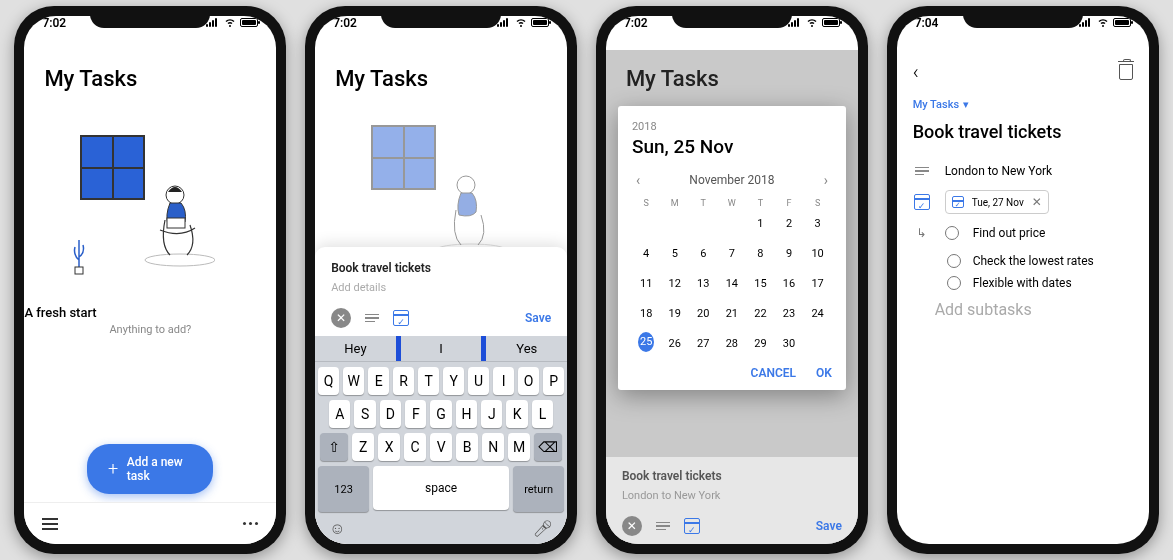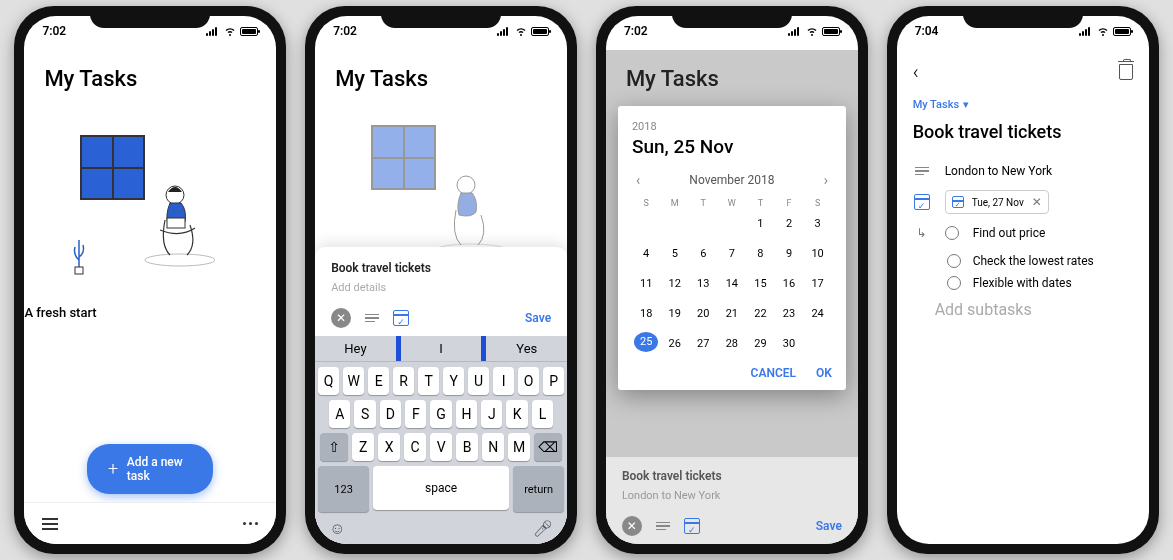--- a/index.html
+++ b/index.html
@@ -1,20 +1,20 @@
 <!DOCTYPE html>
 <html><head>
 <meta charset="utf-8">
 <style>
   *{box-sizing:border-box;margin:0;padding:0;font-family:-apple-system,BlinkMacSystemFont,"Segoe UI",Roboto,sans-serif}
   body{background:#e0e0e0;width:1173px;height:560px;display:flex;justify-content:space-around;align-items:center;padding:0 5px}
   .phone{width:272px;height:548px;background:#111;border-radius:40px;padding:10px;position:relative;box-shadow:0 4px 15px rgba(0,0,0,.35)}
   .screen{width:100%;height:100%;background:#fff;border-radius:32px;overflow:hidden;position:relative;display:flex;flex-direction:column}
   .notch{position:absolute;top:0;left:50%;transform:translateX(-50%);width:120px;height:22px;background:#111;border-radius:0 0 14px 14px;z-index:20}
-  .statusbar{height:34px;display:flex;justify-content:space-between;align-items:center;padding:0 18px 4px;font-size:12px;font-weight:600}
+  .statusbar{height:34px;display:flex;justify-content:space-between;align-items:flex-start;padding:0 18px 4px;font-size:12px;font-weight:600}
   .sbicons{display:flex;gap:4px;align-items:center}
   .sig{width:14px;height:10px;display:flex;align-items:flex-end;gap:1px}.sig i{width:2px;background:#000;border-radius:1px}.sig i:nth-child(1){height:3px}.sig i:nth-child(2){height:5px}.sig i:nth-child(3){height:7px}.sig i:nth-child(4){height:9px}
   .wifi{width:12px;height:12px}.batt{width:18px;height:9px;border:1px solid #000;border-radius:2px;position:relative}.batt::after{content:"";position:absolute;right:-3px;top:2px;width:2px;height:3px;background:#000;border-radius:1px}.batt::before{content:"";position:absolute;left:1px;top:1px;width:14px;height:5px;background:#000;border-radius:1px}
   .content{flex:1;position:relative;overflow:hidden}
 
   
   .title{font-size:22px;font-weight:500;padding:16px 20px 4px}
   .illus{margin:40px auto 0;width:160px;height:160px;position:relative}
   .window{position:absolute;left:10px;top:0;width:65px;height:65px;border:1.5px solid #333;display:grid;grid-template-columns:1fr 1fr;grid-template-rows:1fr 1fr}
   .window div{border:1.5px solid #333;background:#2a62d6;position:relative;overflow:hidden}
@@ -59,21 +59,21 @@
   .s3 .behind{position:absolute;inset:0;background:#fff;opacity:.55}
   .s3 .title{position:relative;color:#222}
   .picker{position:absolute;top:56px;left:12px;right:12px;background:#fff;border-radius:3px;box-shadow:0 6px 25px rgba(0,0,0,.35);padding:14px 14px 10px}
   .pyear{font-size:11px;color:#888}
   .pdate{font-size:19px;font-weight:500;margin:2px 0 14px}
   .pmrow{display:flex;justify-content:space-between;align-items:center;font-size:12px;color:#555;margin-bottom:10px}
   .chev{font-size:14px;color:#888;padding:0 4px}
   .dh{display:grid;grid-template-columns:repeat(7,1fr);text-align:center;font-size:9px;color:#888;margin-bottom:6px}
   .dg{display:grid;grid-template-columns:repeat(7,1fr);text-align:center;font-size:11px;row-gap:10px}
   .dg span{height:20px;line-height:20px}
-  .sel{background:#3b78e7;color:#fff;border-radius:50%;width:24px;height:24px;line-height:24px;margin:-2px auto}
+  .sel{background:#3b78e7;color:#fff;border-radius:50%;width:16px;height:24px;line-height:24px;margin:-2px auto}
   .pact{display:flex;justify-content:flex-end;gap:20px;margin-top:12px;font-size:12px;font-weight:600;color:#3b78e7}
   .s3bot{position:absolute;bottom:0;left:0;right:0;background:rgba(255,255,255,.55);padding:12px 16px 8px}
   .s3bot .stitle{color:#555}.s3bot .sdet{color:#999}
 
   
   .s4 .hdr{display:flex;justify-content:space-between;padding:10px 16px;align-items:center}
   .back{font-size:20px;font-weight:300}
   .trash{width:14px;height:16px;border:1.2px solid #555;border-radius:0 0 2px 2px;position:relative}.trash::before{content:"";position:absolute;top:-4px;left:-2px;right:-2px;height:1.2px;background:#555}.trash::after{content:"";position:absolute;top:-6px;left:3px;width:6px;height:2px;border:1.2px solid #555;border-bottom:none;border-radius:2px 2px 0 0}
   .crumb{color:#3b78e7;font-size:11px;font-weight:500;padding:4px 16px;display:flex;align-items:center;gap:4px}
   .dtitle{font-size:18px;font-weight:500;padding:6px 16px 16px}
@@ -125,20 +125,21 @@
               <path d="M33 22 Q40 12 47 22" fill="#222"></path>
               <path d="M35 33 Q30 45 33 55 Q45 58 50 52 Q52 40 46 33 Z" fill="#2a5fc9" stroke="#333"></path>
               <rect x="32" y="48" width="18" height="10" fill="#fff" stroke="#333"></rect>
             </svg></div>
         <div class="plant"><svg viewBox="0 0 18 40">
               <path d="M9 38 L9 15 M9 25 Q3 20 5 12 M9 22 Q15 18 13 10 M9 18 Q9 8 9 5" stroke="#2a5fc9" fill="none" stroke-width="1.5"></path>
               <rect x="5" y="32" width="8" height="7" fill="#fff" stroke="#333"></rect>
             </svg></div>
       </div>
       <div class="fresh">A fresh start</div>
+      <div class="anything">Anything to add?</div>
       <div class="addbtn">
         <span class="plus">+</span>
         <span>Add a new task</span>
       </div>
       <div class="bottombar">
         <span class="ham">
             <i></i>
             <i></i>
             <i></i>
           </span>

